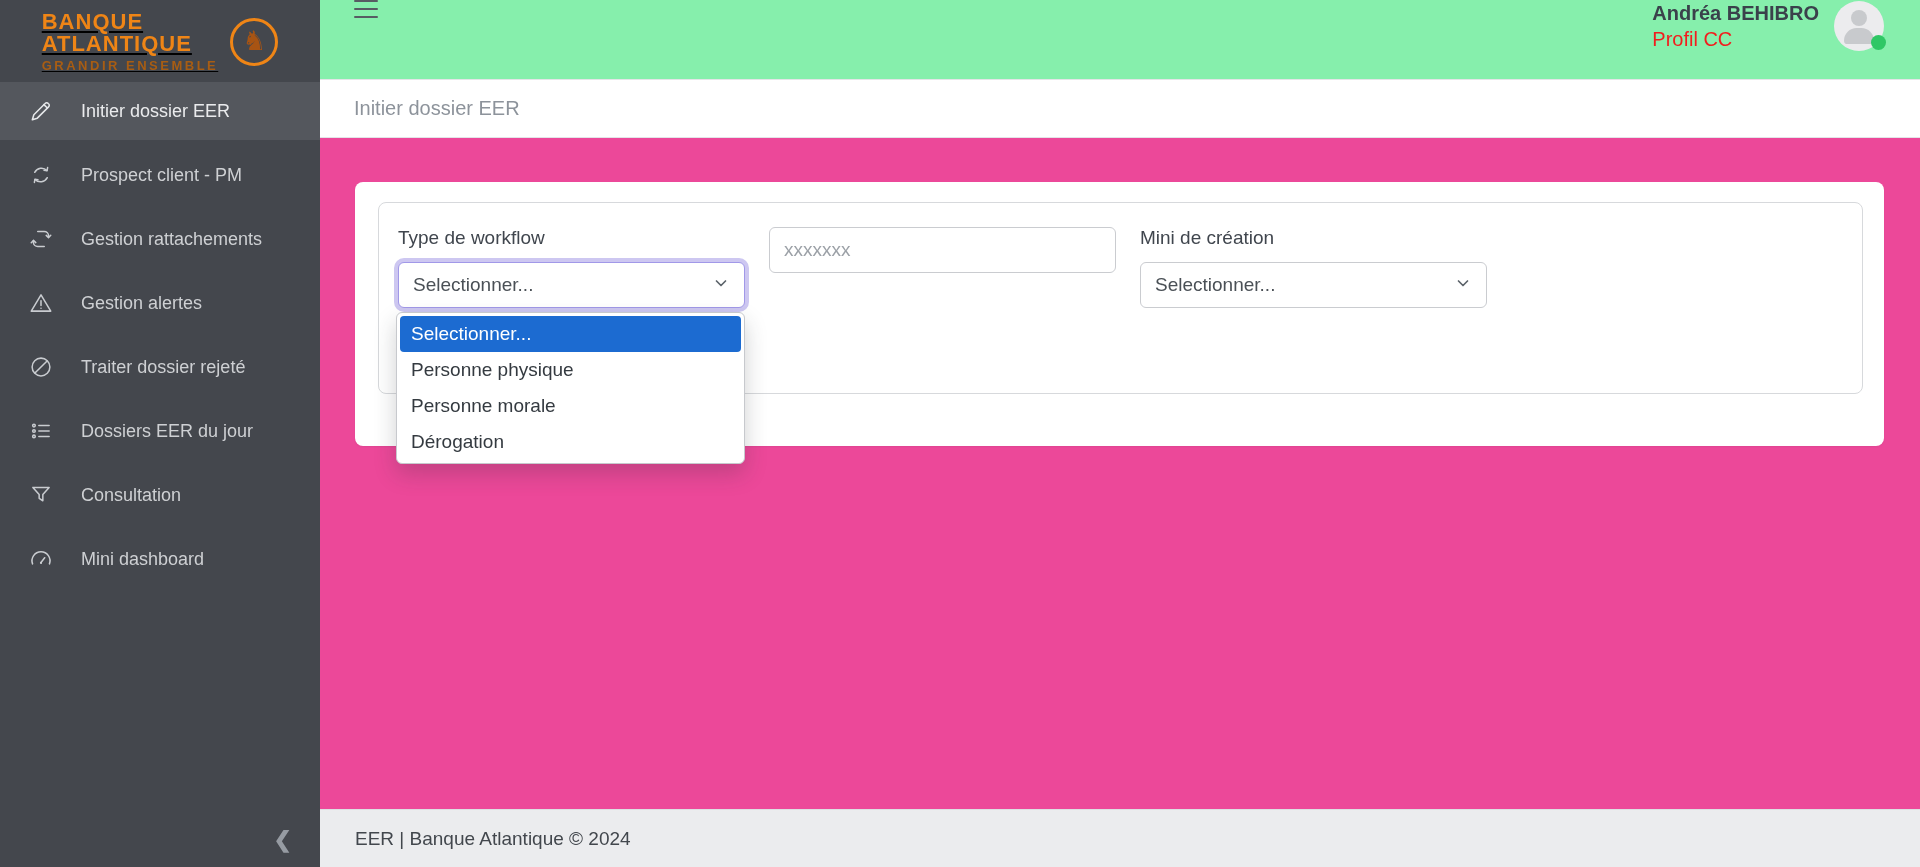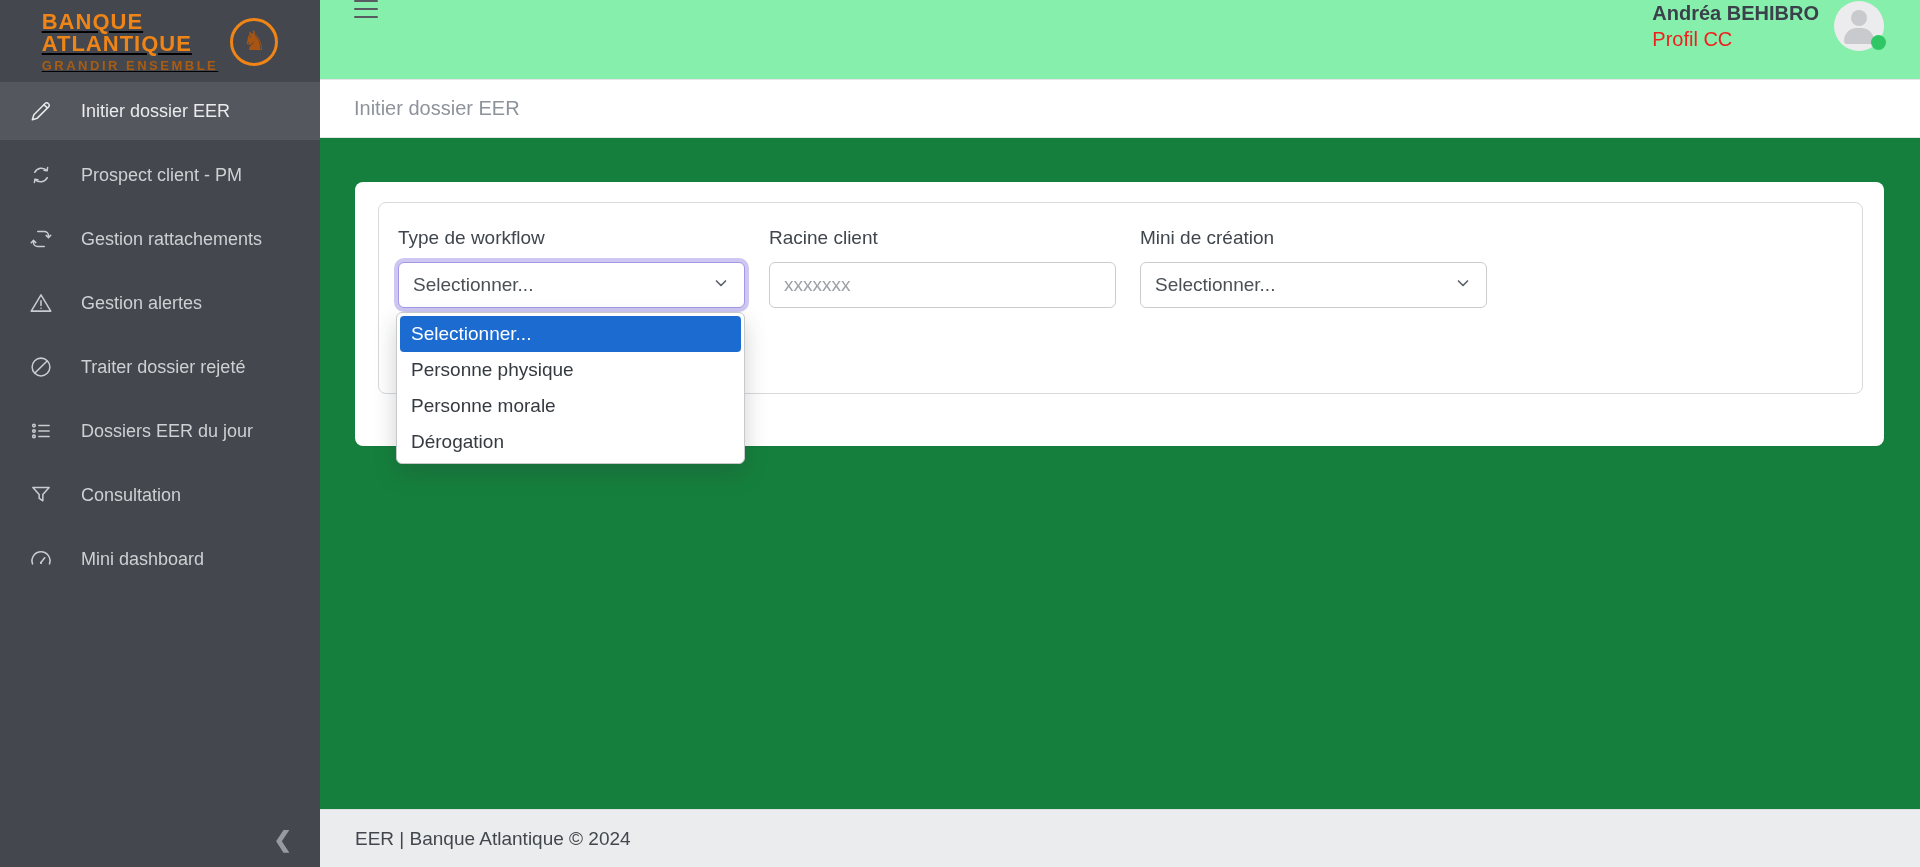--- a/index.html
+++ b/index.html
@@ -45,21 +45,21 @@
                  border-radius:50%; background:#c8cacd; }
   .avatar-body { position:absolute; bottom:7px; left:10px; width:30px; height:16px;
                  border-radius:15px 15px 4px 4px; background:#c8cacd; }
   .status-dot { position:absolute; right:-2px; bottom:1px; width:15px; height:15px;
                 border-radius:50%; background:#2fc765; }
 
   .breadcrumb-bar { height:58px; background:#fff; border-bottom:1px solid #e3e4e7;
                     display:flex; align-items:center; padding-left:34px;
                     font-size:20px; color:#8d939b; }
 
-  .content { flex:1; position:relative; background:#15803d; }
+  .content { flex:1; position:relative; background:#ec4899; }
   .card { position:absolute; left:35px; right:36px; top:44px; height:264px;
           background:#fff; border-radius:8px; box-shadow:0 1px 2px rgba(30,35,40,.06); }
   .panel { position:absolute; left:23px; right:21px; top:20px; height:192px;
            border:1px solid #d7d9dc; border-radius:8px; background:#fff; }
   .form-row { display:flex; padding:24px 0 0 7px; }
   .fcol { width:371px; padding:0 12px; position:relative; }
   .flabel { display:block; font-size:19px; color:#40464e; margin-bottom:13px; }
 
   .control { height:46px; width:100%; border:1px solid #caccd0; border-radius:6px;
              background:#fff; font-size:19px; color:#4a5056; }
@@ -236,21 +236,20 @@
                   <div class="menu-item selected">Selectionner...</div>
                   <div class="menu-item">Personne physique</div>
                   <div class="menu-item">Personne morale</div>
                   <div class="menu-item">Dérogation</div>
                 </div>
               </div>
               <button class="hidden-action"></button>
             </div>
 
             <div class="fcol">
-              <label class="flabel">Racine client</label>
               <input class="control" type="text" placeholder="xxxxxxx" style="">
             </div>
 
             <div class="fcol">
               <label class="flabel">Mini de création</label>
               <div class="control select">
                 <span>Selectionner...</span>
                 <span class="chev">
                   <svg viewBox="0 0 18 18">
                       <polyline points="4.5,7 9,11.5 13.5,7"></polyline>

